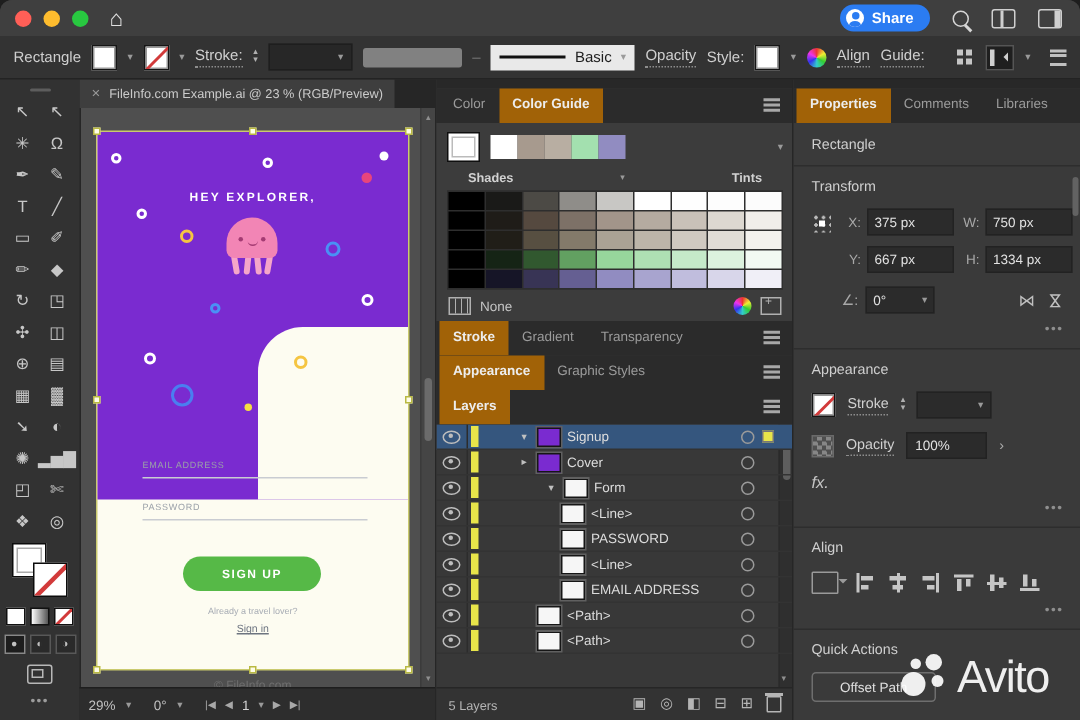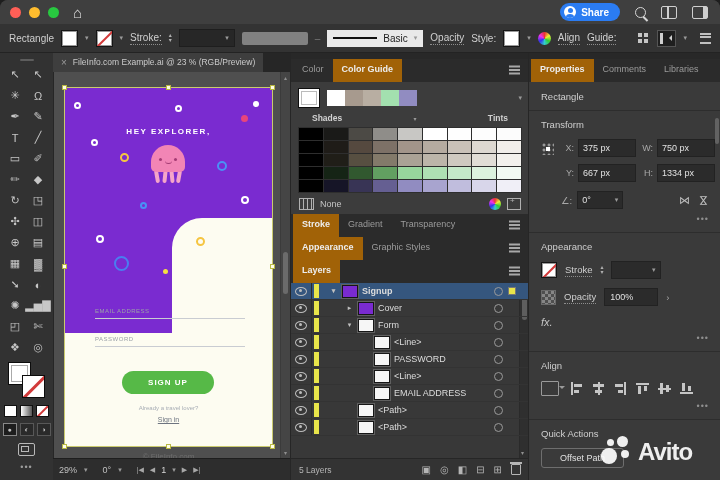--- a/index.html
+++ b/index.html
@@ -179,21 +179,21 @@
   .qa-btn.half{width:81px;}
   .r-thumb{position:absolute;right:2px;top:36px;width:4px;height:26px;background:#626262;border-radius:2px;}
   
   .wm{position:absolute;left:601px;top:434px;display:flex;align-items:flex-start;gap:4px;z-index:40;opacity:.92;pointer-events:none;}
   .wm-logo{position:relative;width:33px;height:33px;}
   .wm-logo i{position:absolute;background:#fff;border-radius:50%;}
   .wm-c1{left:0;top:14px;width:16px;height:16px;}
   .wm-c2{left:16px;top:2px;width:11px;height:11px;}
   .wm-c3{left:6px;top:5px;width:7px;height:7px;}
   .wm-c4{left:20px;top:16px;width:8px;height:8px;}
-  .wm-text{color:#fff;font-size:24px;font-weight:bold;letter-spacing:-1px;line-height:36px;}
+  .wm-text{color:#fff;font-size:30px;font-weight:normal;letter-spacing:-1px;line-height:36px;}
 </style>
 </head>
 <body>
 
 <div id="app">
 
   <div class="titlebar">
     <span class="tl red"></span>
     <span class="tl yel"></span>
     <span class="tl grn"></span>
@@ -538,21 +538,21 @@
       <div class="lscroll">
         <span class="thumb"></span>
         <span class="dn">▾</span>
       </div>
 
         <div class="lrow selected">
           <span class="leye">
             <span class="eyeshape"></span>
           </span>
           <span class="lbar"></span>
-          <span class="lmain" style="padding-left: 10px; font-weight: bold;">
+          <span class="lmain" style="padding-left: 26px;">
             <span class="lchev">▾</span>
             <span class="lthumb" style="background: rgb(122, 43, 208);"></span>
             <span class="llabel">Signup</span>
           </span>
           <span class="ltarget"></span>
           <span class="lsel"></span>
         </div>
 
         <div class="lrow">
           <span class="leye">
@@ -566,21 +566,21 @@
           </span>
           <span class="ltarget"></span>
 
         </div>
 
         <div class="lrow">
           <span class="leye">
             <span class="eyeshape"></span>
           </span>
           <span class="lbar"></span>
-          <span class="lmain" style="padding-left: 26px;">
+          <span class="lmain" style="padding-left: 44px;">
             <span class="lchev">▾</span>
             <span class="lthumb" style="background: rgb(246, 246, 246);"></span>
             <span class="llabel">Form</span>
           </span>
           <span class="ltarget"></span>
 
         </div>
 
         <div class="lrow">
           <span class="leye">

